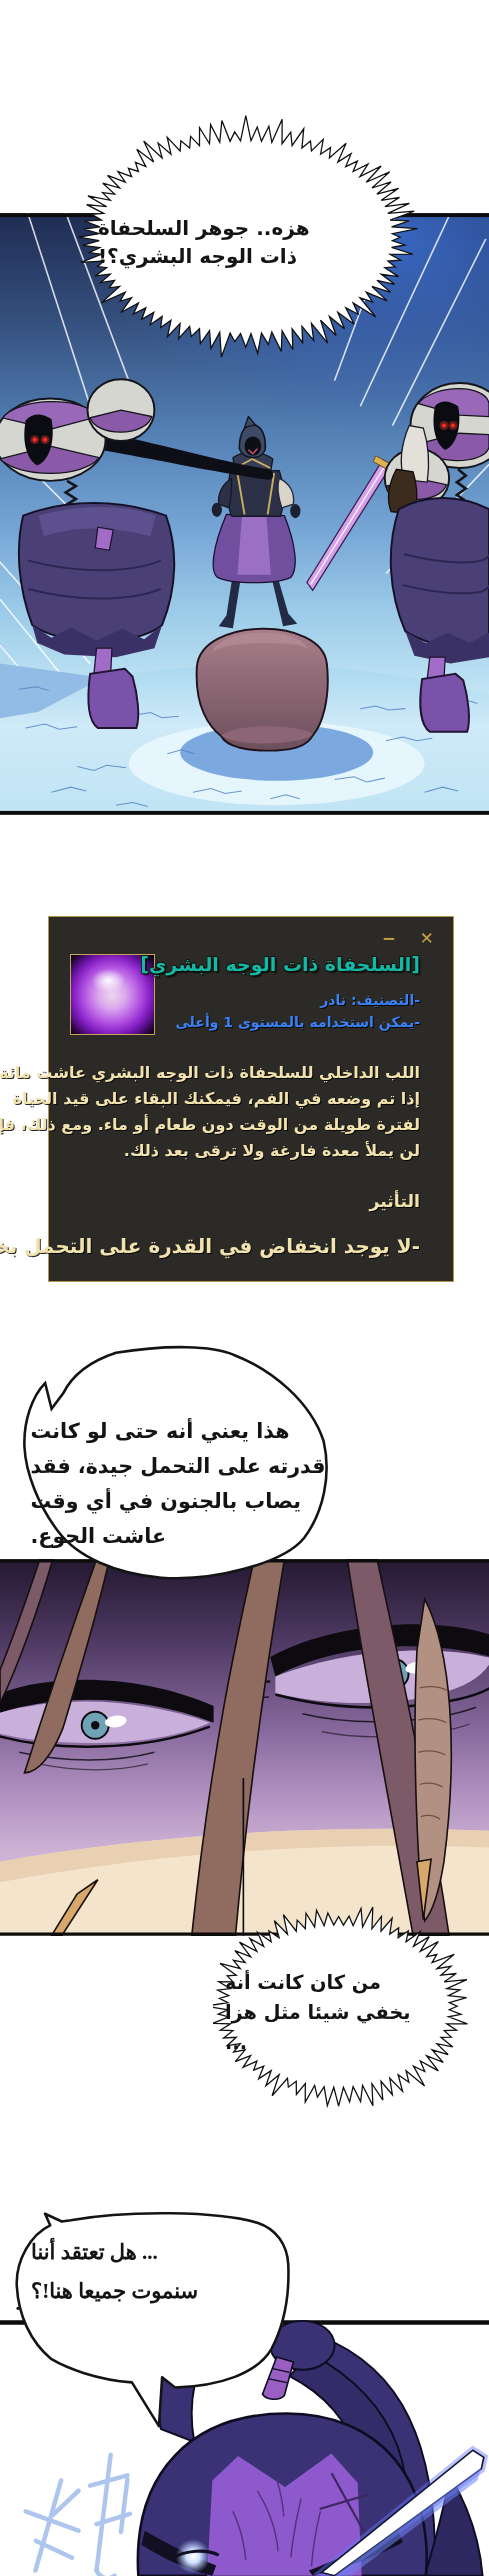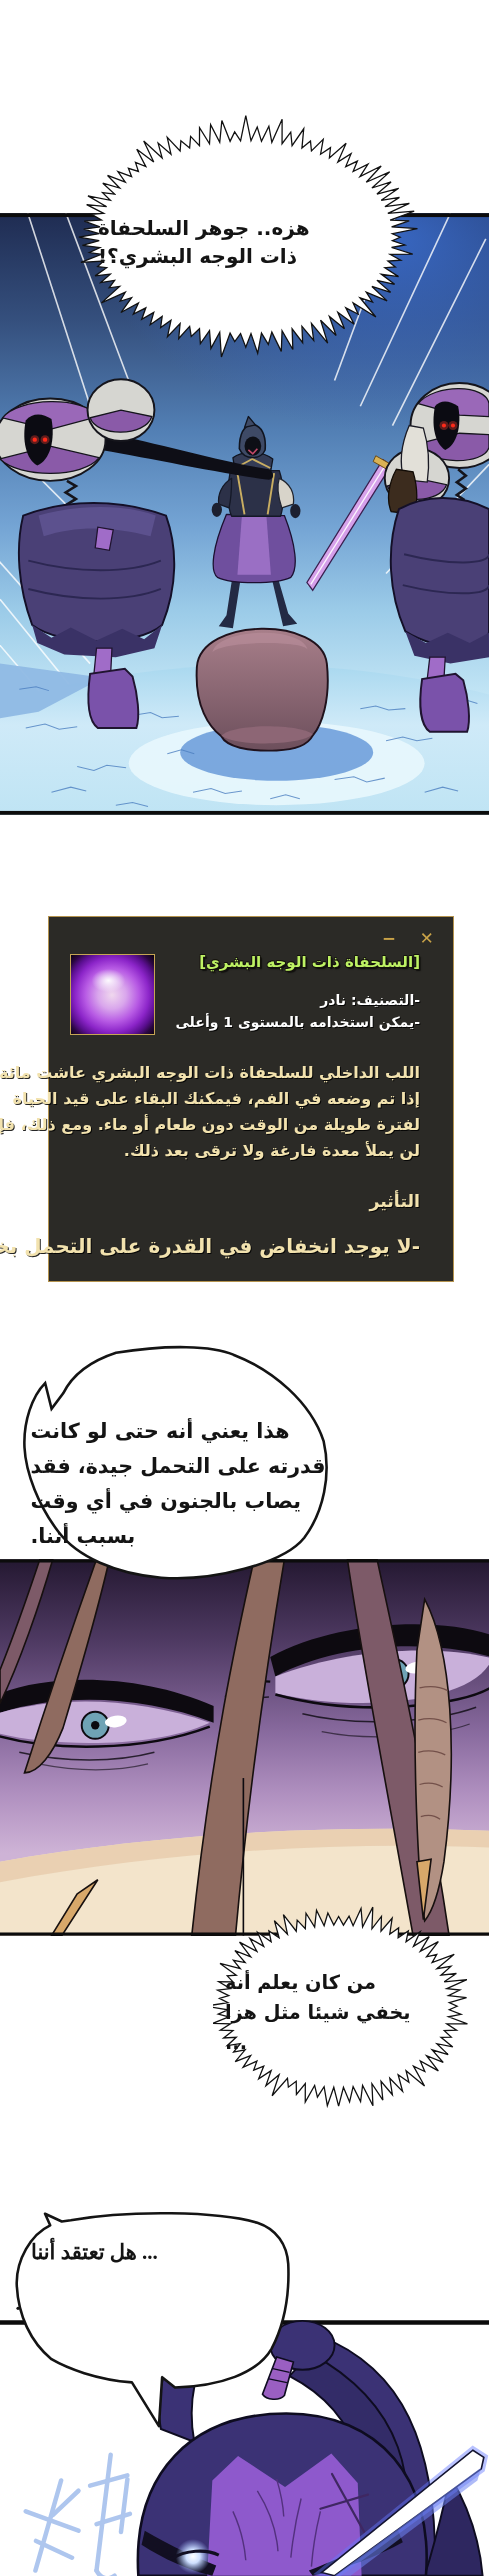--- a/index.html
+++ b/index.html
@@ -7,23 +7,23 @@
         font-family:"DejaVu Sans",sans-serif;}
   .panel{position:absolute;left:0;z-index:1;}
   .bub{position:absolute;z-index:3;}
   .txt{position:absolute;z-index:4;font-family:"DejaVu Sans",sans-serif;font-weight:bold;
        color:#141414;direction:rtl;text-align:left;white-space:nowrap;}
   
   #item-window{position:absolute;left:48px;top:916px;width:406px;height:366px;z-index:2;
     background:#2b2a26;border:1.9px solid #b4934e;box-sizing:border-box;}
   .iw{position:absolute;font-family:"DejaVu Sans",sans-serif;font-weight:bold;direction:rtl;
       white-space:nowrap;}
-  .iw-title{right:33px;top:36px;font-size:15px;color:#bef264;
+  .iw-title{right:33px;top:36px;font-size:19px;color:#14b8a6;
     text-shadow:1.3px 1.3px 0 #15130c,-0.6px -0.6px 0 #15130c,0.6px -0.6px 0 #15130c,-0.6px 0.6px 0 #15130c,1.9px 1.9px 1.3px rgba(0,0,0,.7);}
-  .iw-stat{right:33px;font-size:14px;color:#ffffff;text-shadow:1px 1px 0 rgba(0,0,0,.85);}
+  .iw-stat{right:33px;font-size:14px;color:#3b82f6;text-shadow:1px 1px 0 rgba(0,0,0,.85);}
   .iw-body{right:33px;font-size:16px;color:#f2e2ae;text-shadow:1px 1px 0 rgba(0,0,0,.85);text-align:center;}
   .iw-ctrl{top:13px;font-size:16.7px;color:#c9a348;cursor:default;line-height:1;}
   #item-frame{position:absolute;left:21px;top:37px;width:85px;height:81px;background:#000;
     border:1.3px solid #c6a554;box-sizing:border-box;overflow:hidden;}
   #orb{position:absolute;left:-3.9px;top:-5.2px;width:90px;height:90px;
     background:
      radial-gradient(ellipse 26% 18% at 46% 34%, rgba(255,255,255,.95), rgba(255,255,255,0) 72%),
      radial-gradient(circle at 50% 50%, #f0d8ee 0%, #d9a6ec 22%, #b75ae4 42%, #8c25c9 58%, #5c0f92 70%, rgba(70,10,110,.5) 80%, rgba(0,0,0,0) 92%),
      radial-gradient(ellipse 80% 95% at 50% 50%, rgba(150,40,210,.55), rgba(0,0,0,0) 78%),
      #000;}
@@ -211,21 +211,21 @@
     <div class="iw iw-body" style="top:317px;font-size:20px;margin-left:44px;">-لا يوجد انخفاض في القدرة على التحمل بخلاف جوعك ...</div>
   </div>
 
   <svg class="bub" style="left:0;top:1343px" width="361" height="258" viewBox="0 0 560 400">
     <path d="M180,15 C260,2 330,4 362,18 C424,42 482,92 502,152 C514,204 502,262 472,302 C440,342 330,370 250,364 C180,358 120,332 90,292 C60,252 40,202 38,162 C36,122 50,82 70,62 L80,102 L98,78 C112,50 140,28 180,15 Z" fill="#ffffff" stroke="#141414" stroke-width="4"></path>
   </svg>
   <div class="txt" style="left:22.5px;top:1414px;width:306px;font-size:20.6px;line-height:35px;margin-left:8px;">
     <div>هذا يعني أنه حتى لو كانت</div>
     <div>قدرته على التحمل جيدة، فقد</div>
     <div>يصاب بالجنون في أي وقت</div>
-    <div>بسبب أننا.</div>
+    <div>عاشت الجوع.</div>
   </div>
 
   <svg class="panel" style="top:1559px" width="489" height="377" viewBox="0 0 760 585">
     <defs>
       <linearGradient id="facebg" x1="0" y1="0" x2="0" y2="1">
         <stop offset="0" stop-color="#241831"></stop>
           <stop offset=".22" stop-color="#4f3a63"></stop>
         <stop offset=".45" stop-color="#86689c"></stop>
           <stop offset=".62" stop-color="#af8fbf"></stop>
         <stop offset=".78" stop-color="#ceb3d6"></stop>
@@ -277,21 +277,21 @@
     </g>
     <rect x="377" y="340" width="2.5" height="245" fill="#0d0a10"></rect>
     <rect x="0" y="0" width="760" height="5" fill="#0c0c0c"></rect>
     <rect x="0" y="580" width="760" height="5" fill="#0c0c0c"></rect>
   </svg>
 
   <svg class="bub" style="left:213px;top:1903px" width="277" height="258" viewBox="0 0 430 400">
     <polygon class="burst" fill="#ffffff" stroke="#111111" stroke-width="2" points="379.0,160.0 366.8,165.5 385.0,172.6 365.5,176.4 395.0,187.3 362.9,187.3 378.1,197.2 359.0,197.9 369.8,207.9 353.9,208.2 372.3,223.2 347.6,218.2 365.0,235.1 340.1,227.7 357.4,247.3 331.5,236.7 349.8,260.3 321.8,245.1 328.8,261.3 311.2,252.9 328.4,283.8 299.7,260.0 304.1,278.1 287.4,266.3 294.3,292.2 274.4,271.8 278.5,297.4 260.8,276.4 263.7,305.6 246.7,280.2 248.3,314.5 232.2,283.0 229.1,308.0 217.5,284.9 212.0,308.6 202.5,285.9 195.0,315.1 187.5,285.9 177.5,314.3 172.5,284.9 162.1,301.2 157.8,283.0 143.2,308.8 143.3,280.2 129.5,296.9 129.2,276.4 117.0,285.6 115.6,271.8 91.8,299.0 102.6,266.3 82.1,283.5 90.3,260.0 70.9,272.7 78.8,252.9 63.2,259.2 68.2,245.1 46.7,254.9 58.5,236.7 34.5,246.0 49.9,227.7 32.0,231.1 42.4,218.2 22.0,221.2 36.1,208.2 16.4,209.3 31.0,197.9 11.4,197.3 27.1,187.3 -0.4,186.5 24.5,176.4 8.1,172.3 23.2,165.5 -12.1,160.0 23.2,154.5 10.0,147.8 24.5,143.6 7.1,134.9 27.1,132.7 8.9,122.0 31.0,122.1 22.1,112.8 36.1,111.8 10.9,93.6 42.4,101.8 31.7,88.7 49.9,92.3 34.0,73.6 58.5,83.3 41.2,60.5 68.2,74.9 57.3,54.8 78.8,67.1 69.2,45.3 90.3,60.0 86.8,43.2 102.6,53.7 95.3,27.2 115.6,48.2 109.3,17.9 129.2,43.6 130.7,26.4 143.3,39.8 144.4,15.7 157.8,37.0 160.7,11.0 172.5,35.1 178.3,15.4 187.5,34.1 195.0,20.7 202.5,34.1 211.2,20.3 217.5,35.1 229.8,8.2 232.2,37.0 248.1,6.2 246.7,39.8 261.5,20.6 260.8,43.6 278.1,23.4 274.4,48.2 288.2,38.4 287.4,53.7 303.2,43.2 299.7,60.0 321.7,44.2 311.2,67.1 335.6,52.0 321.8,74.9 349.8,59.7 331.5,83.3 347.3,79.8 340.1,92.3 374.5,79.4 347.6,101.8 369.3,98.1 353.9,111.8 377.8,109.2 359.0,122.1 394.1,118.6 362.9,132.7 383.2,134.8 365.5,143.6 393.6,146.6 366.8,154.5"></polygon>
   </svg>
   <div class="txt" style="left:225px;top:1968px;width:225px;font-size:19.3px;line-height:30px;">
-    <div>من كان يعلم أنه</div>
+    <div>من كان كانت أنه</div>
     <div>يخفي شيئا مثل هزا</div>
     <div>...</div>
   </div>
 
   <svg class="panel" style="top:2318px" width="489" height="258" viewBox="0 0 760 400">
     <defs>
       <radialGradient id="eyeglow" cx=".5" cy=".5" r=".5">
         <stop offset="0" stop-color="#ffffff"></stop>
           <stop offset=".4" stop-color="#cfe0ff"></stop>
         <stop offset="1" stop-color="rgba(160,190,255,0)"></stop>
@@ -352,16 +352,17 @@
     </g>
   </svg>
 
   <svg class="bub" style="left:0;top:2202px" width="489" height="232" viewBox="0 0 760 360">
     <circle cx="28" cy="165" r="2.5" fill="#141414"></circle>
     <circle cx="66" cy="160" r="3" fill="#141414"></circle>
     <path d="M110,28 C200,12 340,14 400,32 C430,42 446,66 448,96 C450,142 444,186 422,228 C400,266 342,286 272,288 L252,272 L247,348 L205,280 C150,276 104,258 80,244 C48,218 28,176 26,128 C25,90 48,50 78,36 L70,18 L96,30 Z" fill="#ffffff" stroke="#141414" stroke-width="4" stroke-linejoin="round"></path>
   </svg>
   <div class="txt" style="left:31px;top:2233px;width:251px;font-size:21px;line-height:39px;font-family:Liberation Serif, serif;">
     <div>... هل تعتقد أننا</div>
+    <div>سنموت جميعا هنا!؟</div>
   </div>
 
 </div>
 
 
 </body></html>

